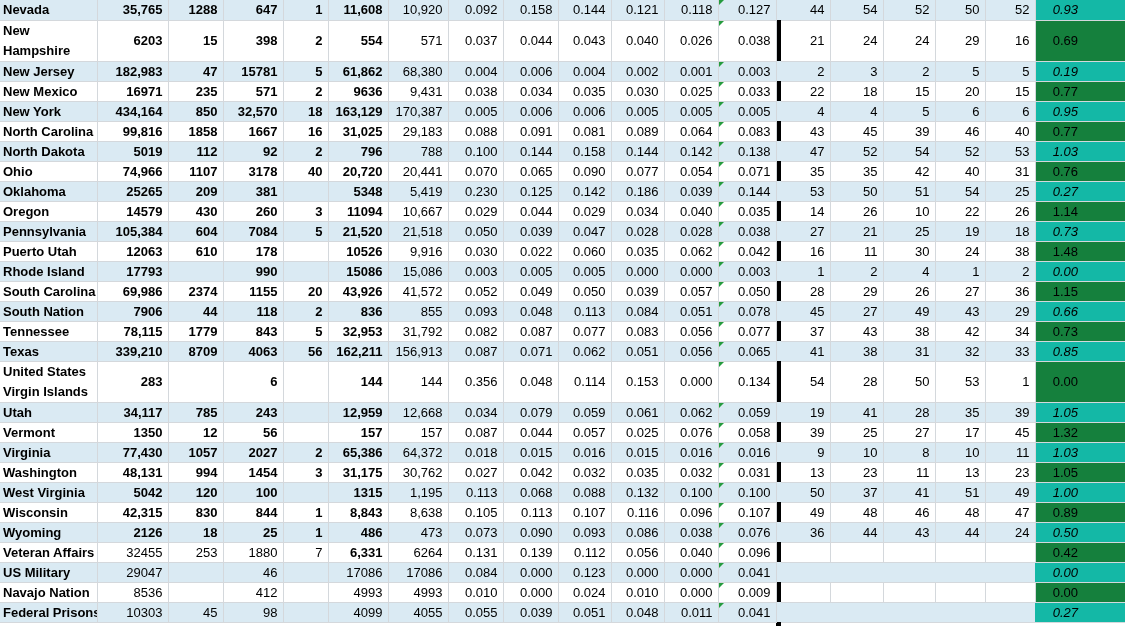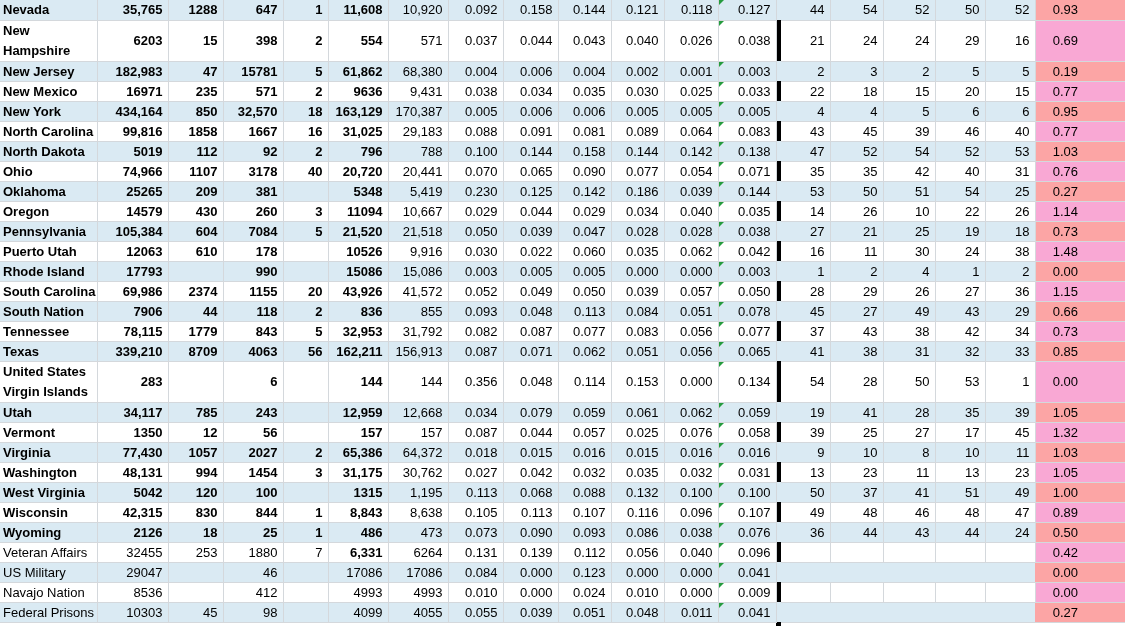--- a/index.html
+++ b/index.html
@@ -24,29 +24,29 @@
   tr.filler{height:8px;}
   td{
     padding:0 5px 0 2px;
     border-right:1px solid var(--grid);
     border-bottom:1px solid var(--grid);
     overflow:hidden;
     white-space:nowrap;
     vertical-align:middle;
   }
   td.name{font-weight:bold;text-align:left;padding:0 1px 0 3px;}
-  td.name.regular{font-weight:normal;}
+  td.name.regular{font-weight:bold;}
   tr.tall td.name{white-space:normal;line-height:20px;}
   td.num{text-align:right;}
   td.b{font-weight:bold;}
   tr.shaded td{background:var(--alt);}
   td.bar{background:var(--bar);padding:0;border:none;}
   td.colM{position:relative;margin-top:30px;}
-  td.colS,td.colT{border-right:none;background:#f9a8d4;}
-  tr.shaded td.colS,tr.shaded td.colT{background:#fca5a5;}
+  td.colS,td.colT{border-right:none;background:#15803d;}
+  tr.shaded td.colS,tr.shaded td.colT{background:#14b8a6;font-style:italic;}
   td.nogrid{border-right:none;}
   .flag-tri{
     position:absolute;top:0;left:0;width:0;height:0;
     border-top:5px solid var(--green);
     border-right:5px solid transparent;
   }
   tr.filler td{border:none;background:#fff;padding:0;}
   tr.filler td.bar{background:var(--bar);}
 </style>
 </head>

